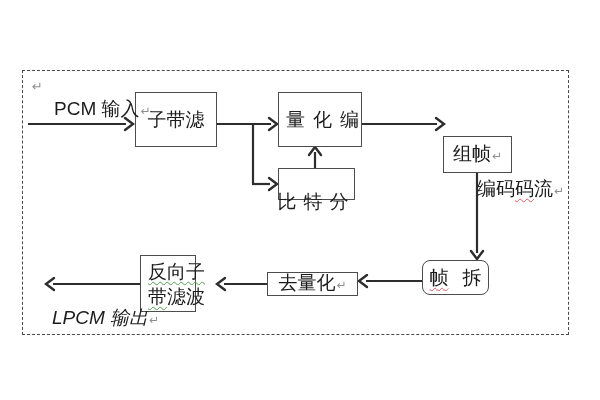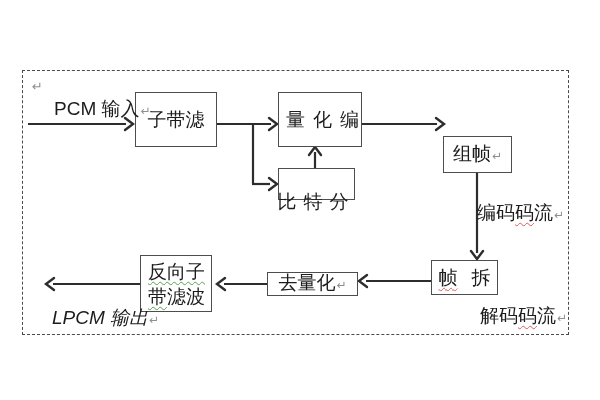--- a/index.html
+++ b/index.html
@@ -20,41 +20,41 @@
     background:#ffffff;
     font-size:19px;line-height:25px;color:var(--text,#1c1c1c);
     display:flex;flex-direction:column;justify-content:center;
   }
   .node.center{align-items:center;text-align:center;}
   .node.left{align-items:flex-start;padding-left:7px;}
   .n-subband{left:135px;top:92px;width:82px;height:55px;}
   .n-quant{left:278px;top:92px;width:84px;height:55px;}
   .n-framing{left:443px;top:108px;width:69px;height:37px;margin-top:28px;}
   .n-bitalloc{left:278px;top:168px;width:77px;height:32px;line-height:28px;}
-  .n-unpack{left:431px;top:260px;width:67px;height:35px;line-height:30px;}
+  .n-unpack{left:422px;top:260px;width:67px;height:35px;line-height:30px;border-radius:8px;}
   .n-dequant{left:267px;top:272px;width:91px;height:24px;line-height:28px;}
-  .n-inverse{left:140px;top:255px;width:72px;height:57px;}
+  .n-inverse{left:140px;top:255px;width:56px;height:57px;}
   .spread8{letter-spacing:8px;white-space:nowrap;}
   .spread7{letter-spacing:7px;white-space:nowrap;margin-top:36px;}
   .row{white-space:nowrap;}
   .gap14{display:inline-block;width:14px;}
   .sp-red{
     text-decoration-line:underline;text-decoration-style:wavy;
     text-decoration-color:var(--spell-red,#dd5b5b);
     text-decoration-thickness:1px;text-underline-offset:3px;
   }
   .sp-green{
     text-decoration-line:underline;text-decoration-style:wavy;
     text-decoration-color:var(--grammar-green,#55a24f);
     text-decoration-thickness:1px;text-underline-offset:3px;
   }
   .flow-label{position:absolute;font-size:19px;white-space:nowrap;color:var(--text,#1c1c1c);}
   .lbl-input{left:54px;top:96px;}
   .lbl-output{left:52px;top:305px;font-style:italic;}
-  .lbl-encoded{left:477px;top:176px;margin-top:24px;}
+  .lbl-encoded{left:477px;top:176px;}
   .lbl-decoded{left:480px;top:303px;}
   .mark{
     color:var(--mark-gray,#8f8f8f);font-size:12px;vertical-align:baseline;
     margin-left:1px;letter-spacing:0;
   }
   .mark-standalone{position:absolute;left:32px;top:79px;font-size:13px;color:var(--mark-gray,#8f8f8f);}
   svg.connectors{position:absolute;left:0;top:0;width:600px;height:400px;pointer-events:none;}
   .ln{stroke:var(--line,#2d2d2d);stroke-width:2.2;fill:none;}
   .hd{stroke:var(--line,#2d2d2d);stroke-width:2.4;fill:none;stroke-linecap:round;stroke-linejoin:miter;}
 </style>
@@ -123,17 +123,14 @@
   </div>
 
   <div class="flow-label lbl-output">
     <span>LPCM 输出</span><span class="mark">↵</span>
   </div>
 
   <div class="flow-label lbl-encoded">
     <span>编码</span><span class="sp-red">码</span><span>流</span><span class="mark">↵</span>
   </div>
 
-  <div class="flow-label lbl-decoded">
-    <span>解码</span><span class="sp-red">码</span><span>流</span><span class="mark">↵</span>
-  </div>
 
 </div>
 
 </body></html>

